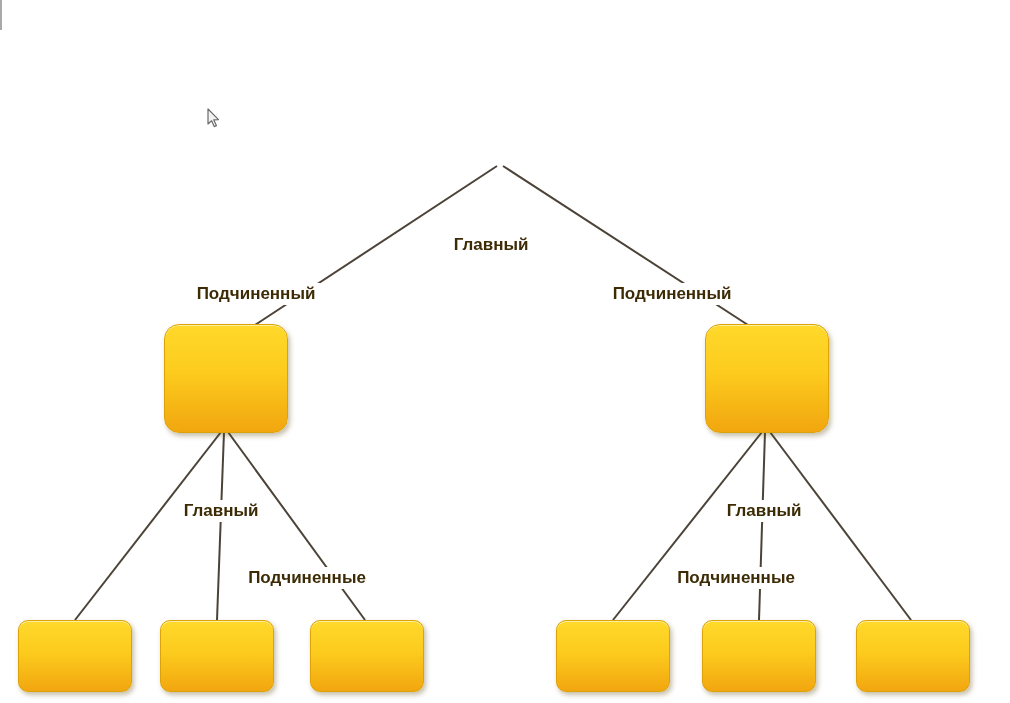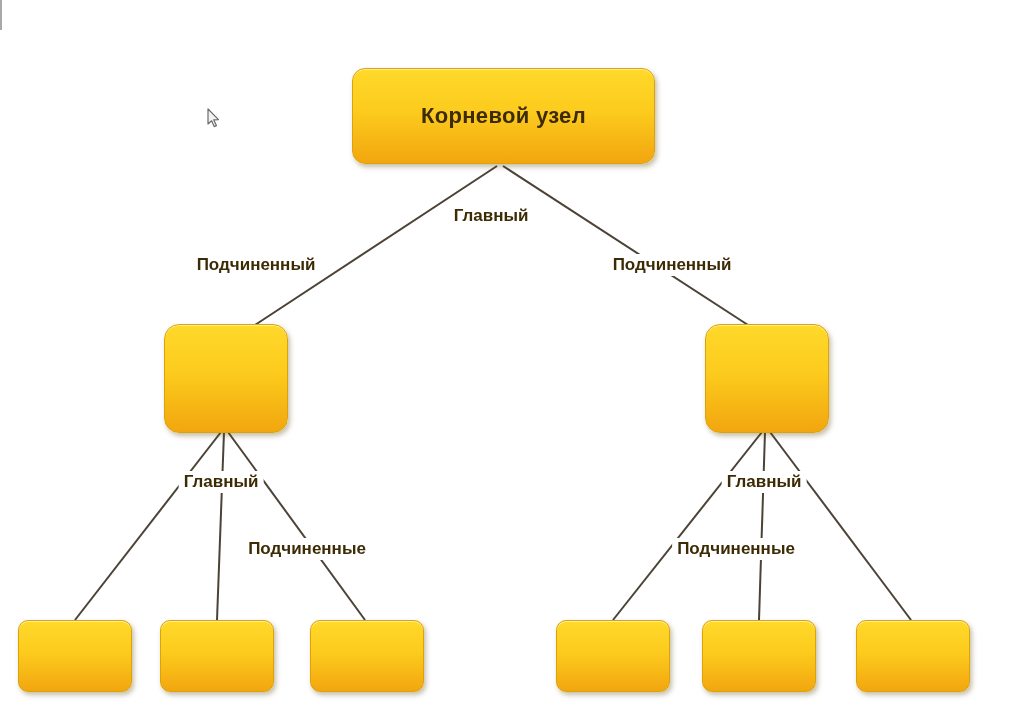--- a/index.html
+++ b/index.html
@@ -35,20 +35,21 @@
   .edge-label{
     position:absolute;
     transform:translateX(-50%);
     background:#ffffff;
     padding:1px 5px;
     font-weight:bold;
     font-size:17px;
     color:var(--label-text,#3c2b05);
     white-space:nowrap;
     line-height:1.15;
+    margin-top:29px;
   }
   .window-edge{
     position:absolute;left:0;top:0;width:2px;height:30px;background:#a9a9a9;
   }
   .cursor{position:absolute;left:207px;top:108px;}
 </style>
 </head>
 <body>
 
 <div class="stage">
@@ -59,23 +60,20 @@
     <line x1="497" y1="166" x2="255" y2="325"></line>
     <line x1="503" y1="166" x2="748" y2="325"></line>
     <line x1="221" y1="432" x2="75" y2="620"></line>
     <line x1="224" y1="432" x2="217" y2="620"></line>
     <line x1="228" y1="432" x2="365" y2="620"></line>
     <line x1="762" y1="432" x2="613" y2="620"></line>
     <line x1="765" y1="432" x2="759" y2="620"></line>
     <line x1="770" y1="432" x2="911" y2="620"></line>
   </svg>
 
-  <div class="node root">
-    <span>Корневой узел</span>
-  </div>
 
   <div class="node mid left"></div>
   <div class="node mid right"></div>
 
   <div class="node leaf" style="left:18px;"></div>
   <div class="node leaf" style="left:160px;"></div>
   <div class="node leaf" style="left:310px;"></div>
   <div class="node leaf" style="left:556px;"></div>
   <div class="node leaf" style="left:702px;"></div>
   <div class="node leaf" style="left:856px;"></div>

